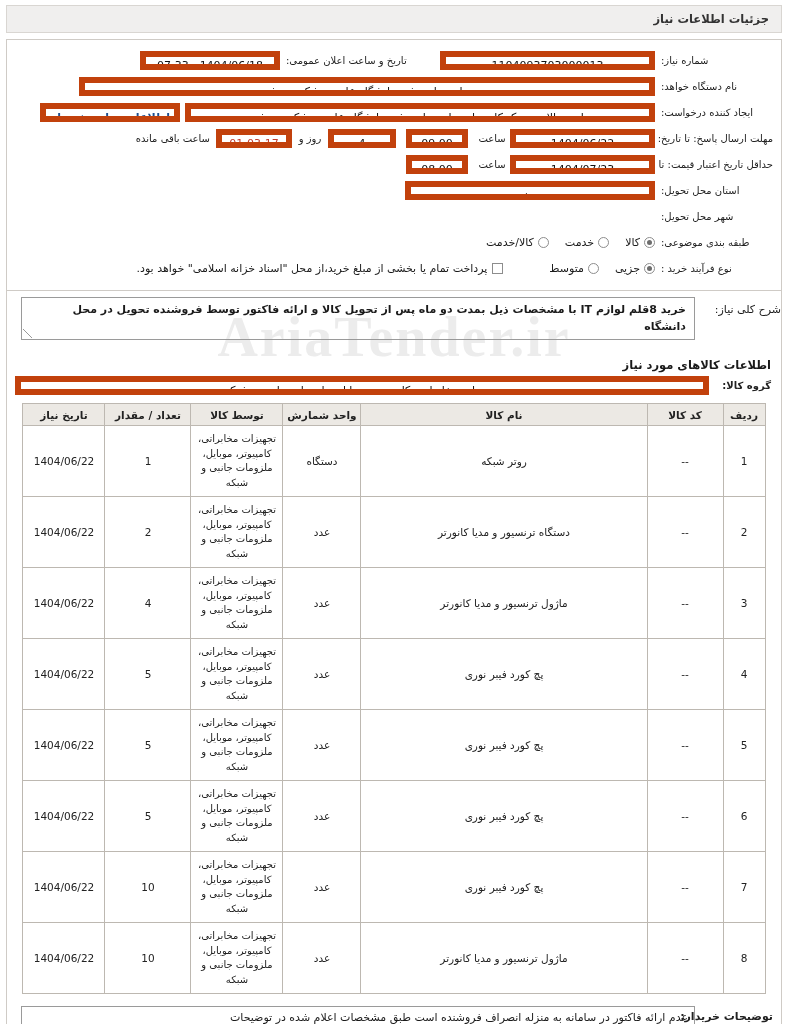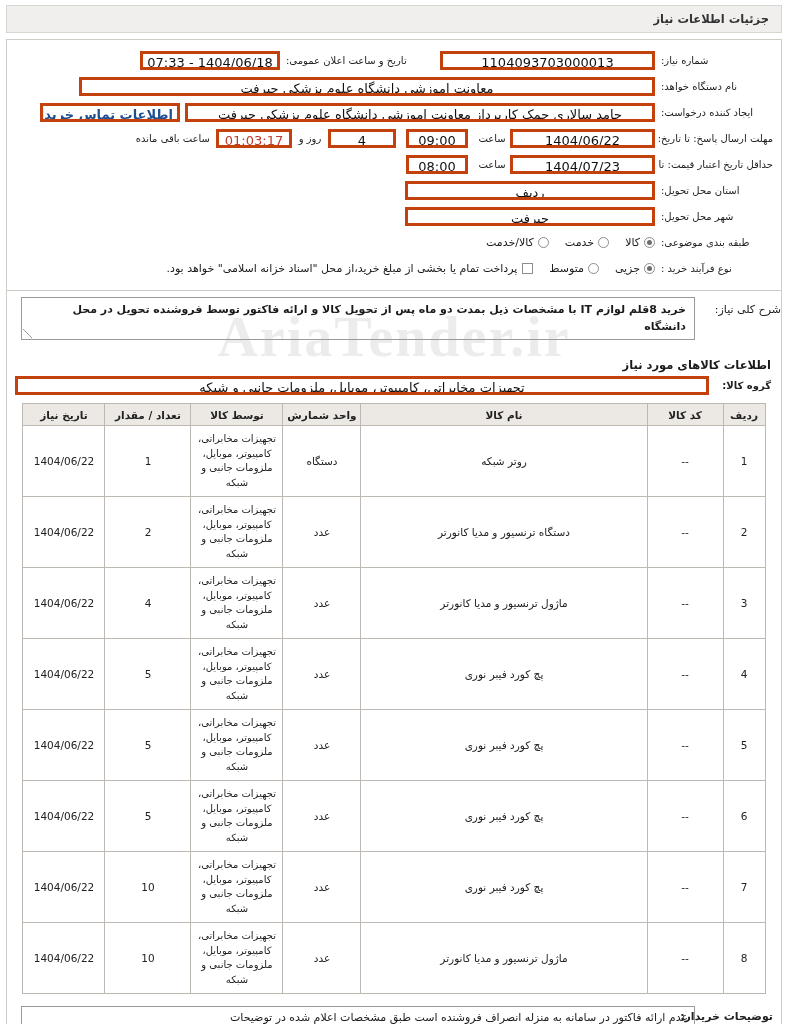--- a/index.html
+++ b/index.html
@@ -56,25 +56,25 @@
   .lbl {
     text-align: left;
     font-size: 10px;
     color: #222;
     padding-left: 6px;
     white-space: nowrap;
   }
   .lbl.w1 { width: 118px; }
   .lbl.w2 { width: 150px; }
   .fld {
-    border: 3px solid #c2410c;
+    border: 6px solid #c2410c;
     background: #fff;
     height: 19px;
     line-height: 17px;
-    font-size: 13px;
+    font-size: 11px;
     text-align: center;
     color: #111;
     padding: 0 4px;
     overflow: hidden;
     white-space: nowrap;
   }
   .fld.red { color: #c0392b; }
   .fld.blue { color: #1d4f91; font-weight: bold; padding-left: 36px; }
   .gap { width: 10px; }
   
@@ -264,21 +264,20 @@
         <div class="fld" style="width:62px">08:00</div>
       </div>
 
       <div class="row">
         <div class="lbl w1">استان محل تحویل:</div>
         <div class="fld" style="width:250px">ردیف</div>
       </div>
 
       <div class="row">
         <div class="lbl w1">شهر محل تحویل:</div>
-        <div class="fld" style="width:250px">جیرفت</div>
       </div>
 
       <div class="row">
         <div class="lbl w1">طبقه بندی موضوعی:</div>
         <div class="radio-item">
           <span class="radio on"></span>
           <span>کالا</span>
         </div>
         <div class="radio-item">
           <span class="radio"></span>
@@ -293,21 +292,21 @@
       <div class="row">
         <div class="lbl w1">نوع فرآیند خرید :</div>
         <div class="radio-item">
           <span class="radio on"></span>
           <span>جزیی</span>
         </div>
         <div class="radio-item">
           <span class="radio"></span>
           <span>متوسط</span>
         </div>
-        <div class="radio-item" style="">
+        <div class="radio-item" style="margin-right:30px">
           <span class="chk"></span>
           <span>پرداخت تمام یا بخشی از مبلغ خرید،از محل "اسناد خزانه اسلامی" خواهد بود.</span>
         </div>
       </div>
 
     </div>
 
     <div class="descband">
       <div class="desc-label">شرح کلی نیاز:</div>
       <div class="desc-box">

